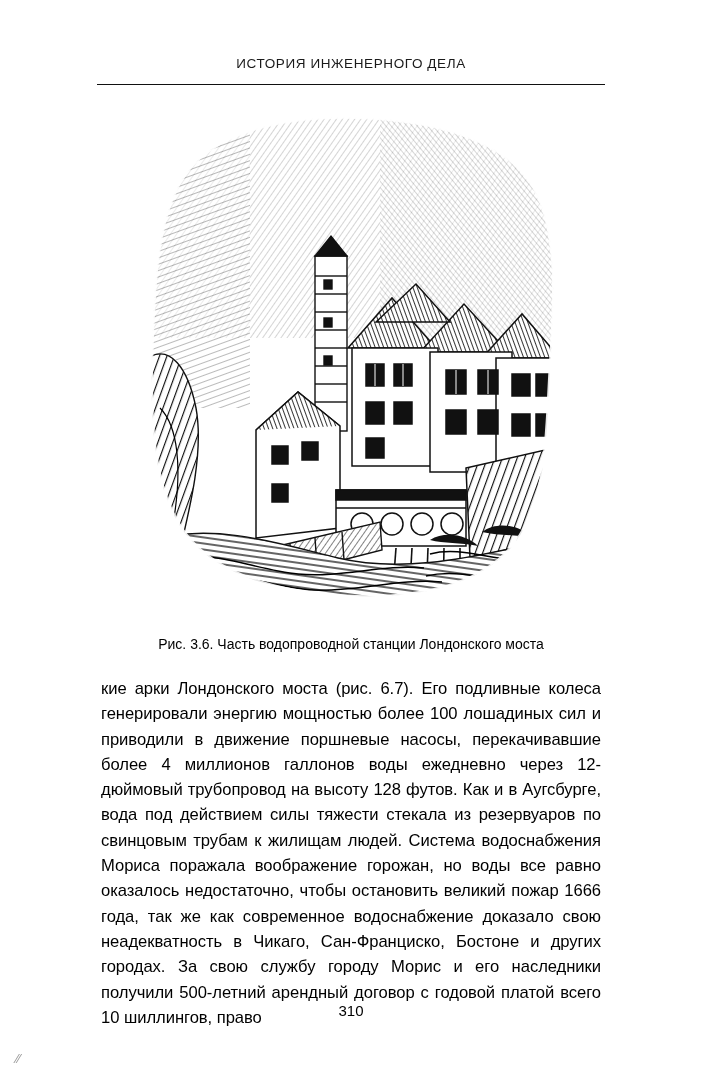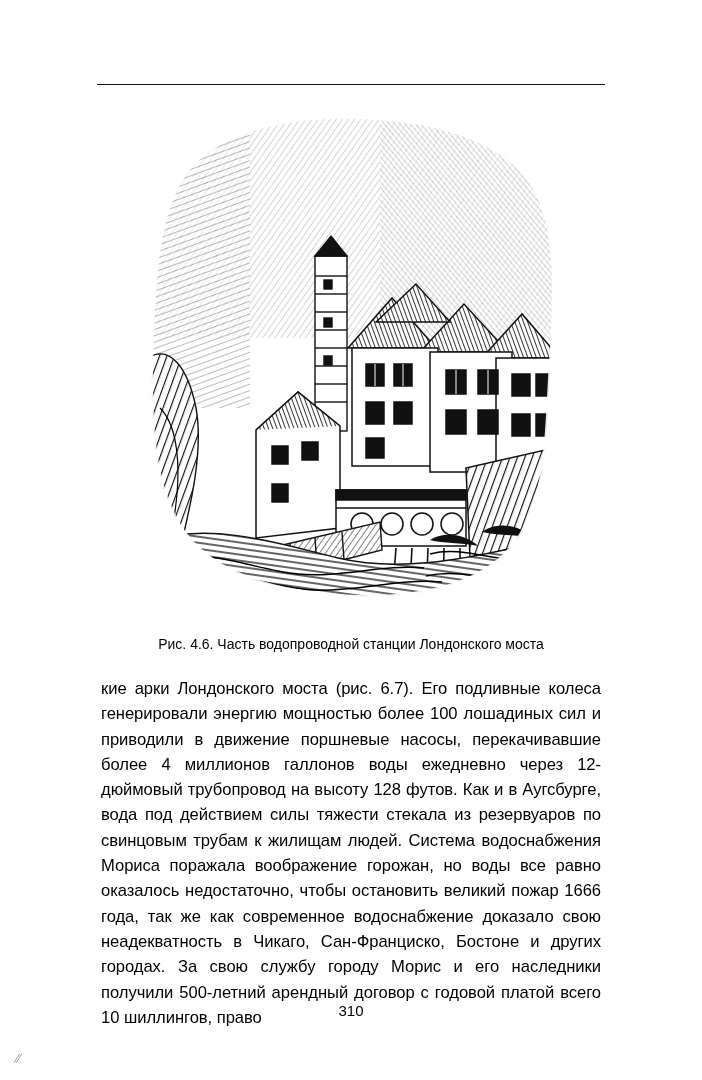--- a/index.html
+++ b/index.html
@@ -94,20 +94,21 @@
     color: #999;
     font-size: 13px;
     line-height: 18px;
   }
 </style>
 </head>
 <body>
 
 <div class="page">
 
+  <div class="running-head">ИСТОРИЯ ИНЖЕНЕРНОГО ДЕЛА</div>
 
   <div class="head-rule"></div>
 
   <div class="figure">
     <svg width="440" height="510" viewBox="0 0 440 510" xmlns="http://www.w3.org/2000/svg">
       <defs>
         <clipPath id="blobClip">
           <path d="M60 60 C95 18 170 6 240 10 C312 14 378 34 404 80 C430 126 424 200 420 262 C416 326 418 392 384 436 C350 480 280 492 214 488 C148 484 86 468 54 424 C22 380 20 310 22 244 C24 178 26 100 60 60 Z"></path>
         </clipPath>
         <pattern id="hatchA" width="5" height="5" patternUnits="userSpaceOnUse" patternTransform="rotate(35)">
@@ -250,21 +251,21 @@
           </g>
         </g>
 
         <path d="M20 436 C44 430 64 446 70 470 C74 488 60 500 36 500 L20 500 Z" fill="url(#hatchD)" stroke="#111" stroke-width="1.2"></path>
       </g>
 
       <path d="M60 60 C95 18 170 6 240 10 C312 14 378 34 404 80 C430 126 424 200 420 262 C416 326 418 392 384 436 C350 480 280 492 214 488 C148 484 86 468 54 424 C22 380 20 310 22 244 C24 178 26 100 60 60 Z" fill="none" stroke="#ffffff" stroke-width="3" opacity="0.9"></path>
     </svg>
   </div>
 
-  <div class="caption">Рис. 4.6.  Часть водопроводной станции Лондонского моста</div>
+  <div class="caption">Рис. 3.6.  Часть водопроводной станции Лондонского моста</div>
 
   <div class="body-text">
     <p>кие арки Лондонского моста (рис. 6.7). Его подливные колеса генерировали энергию мощностью более 100 лошадиных сил и приводили в движение поршневые насосы, перекачивавшие более 4 миллионов галлонов воды ежедневно через 12-дюймовый трубопровод на высоту 128 футов. Как и в Аугсбурге, вода под действием силы тяжести стекала из резервуаров по свинцовым трубам к жилищам людей. Система водоснабжения Мориса поражала воображение горожан, но воды все равно оказалось недостаточно, чтобы остановить великий пожар 1666 года, так же как современное водоснабжение доказало свою неадекватность в Чикаго, Сан-Франциско, Бостоне и других городах. За свою службу городу Морис и его наследники получили 500-летний арендный договор с годовой платой всего 10 шиллингов, право</p>
   </div>
 
   <div class="folio">310</div>
 
   <div class="corner-mark">⁄⁄</div>
 
 </div>

